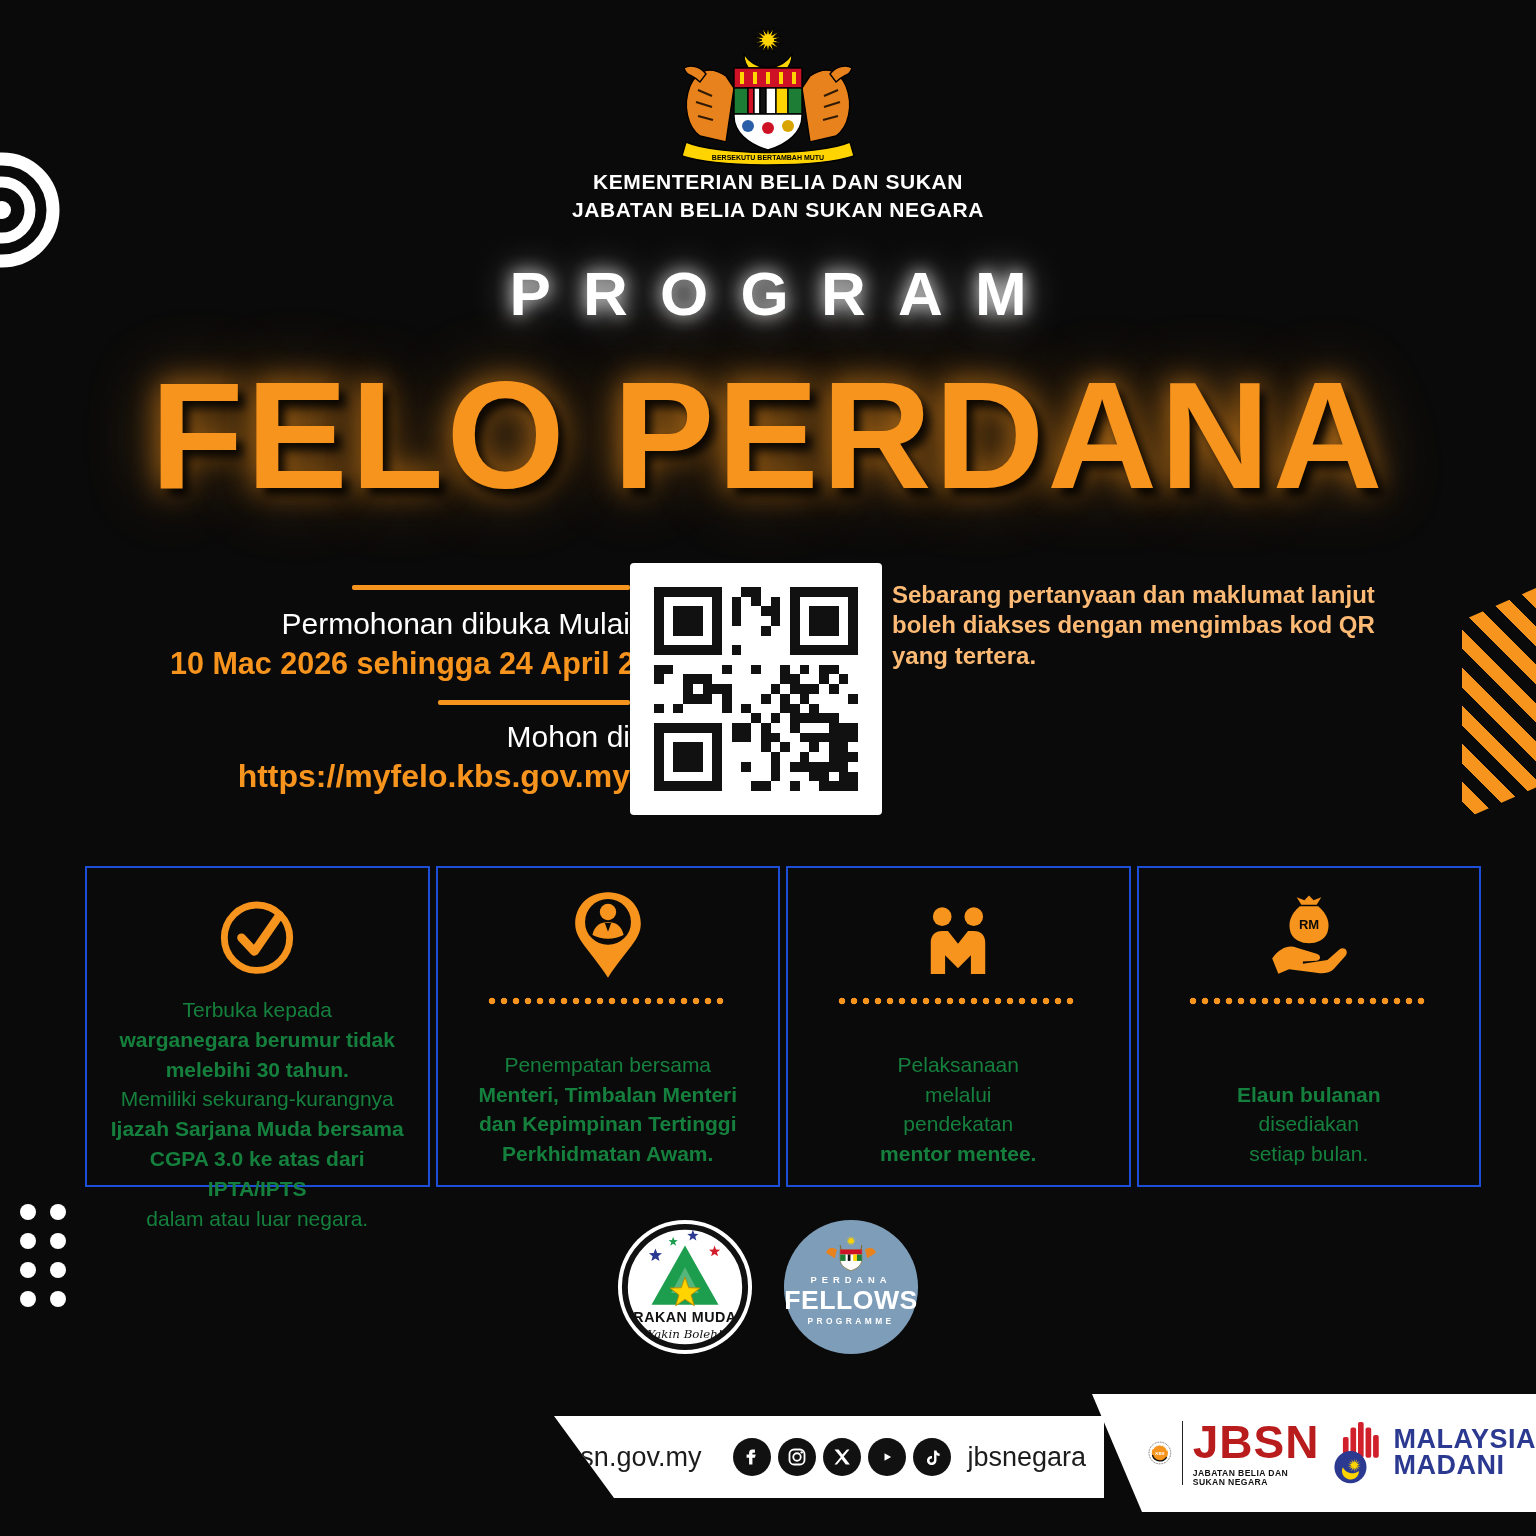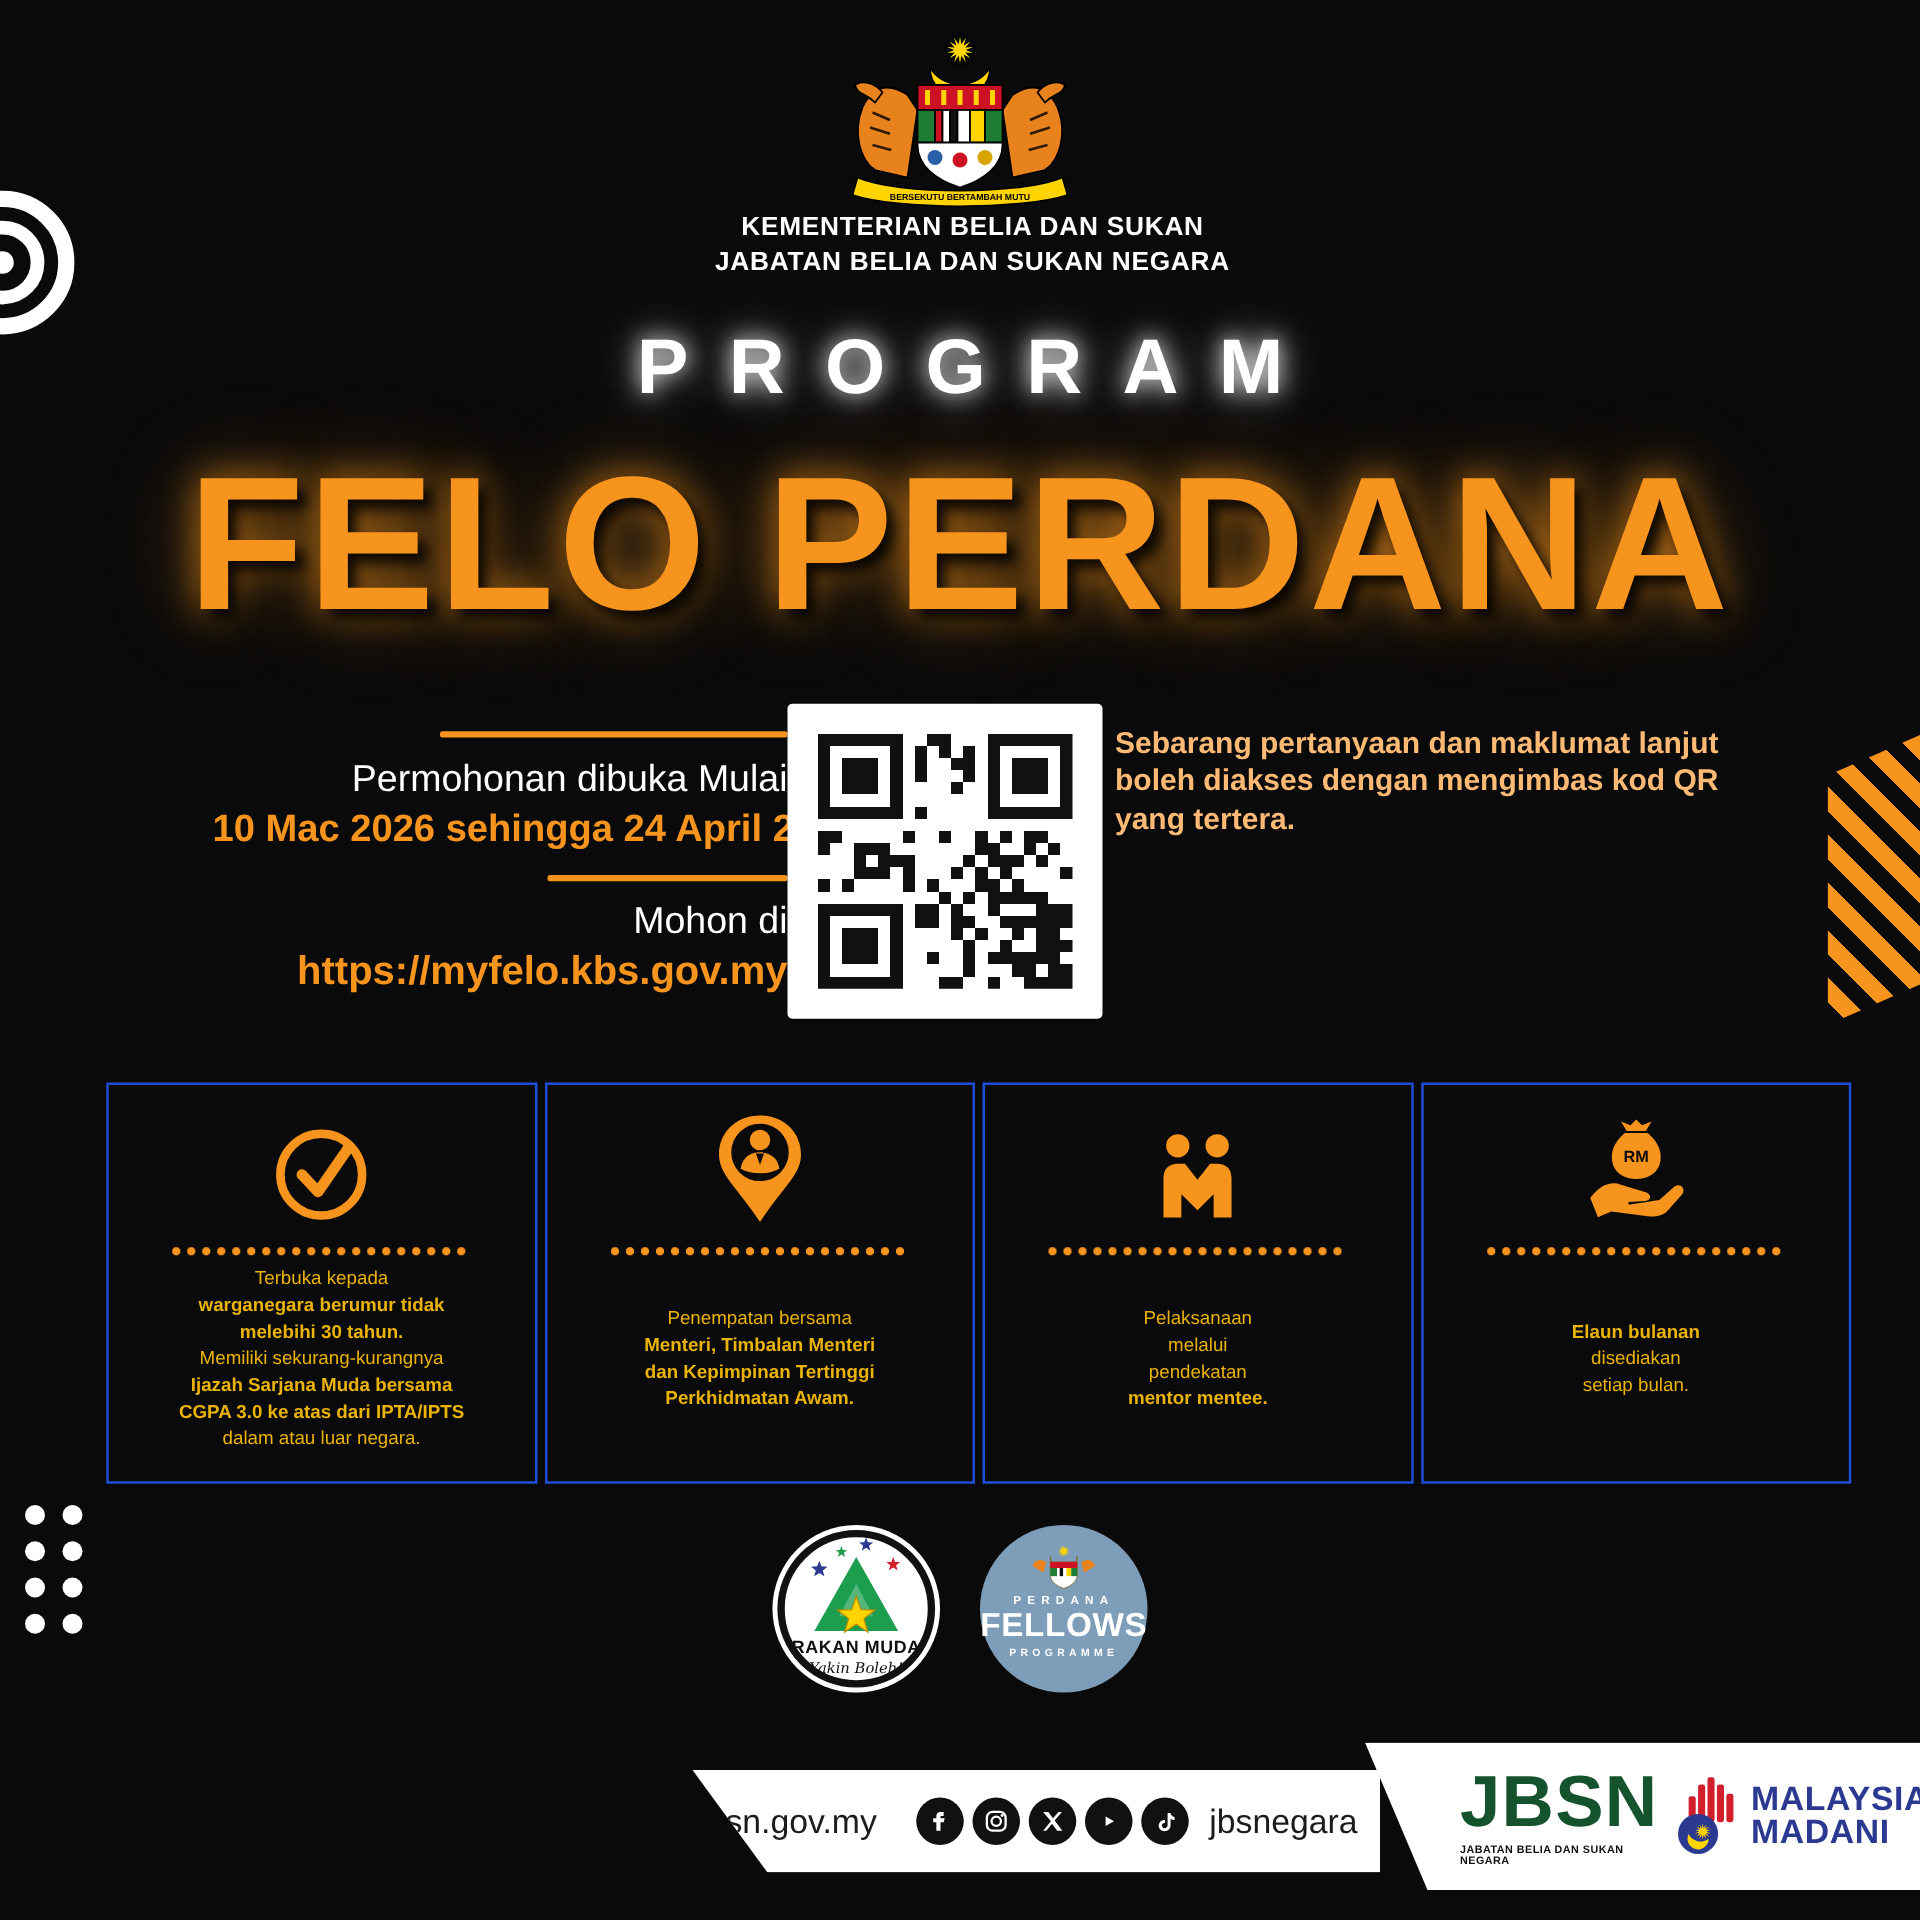--- a/index.html
+++ b/index.html
@@ -41,22 +41,22 @@
            clip-path:polygon(0 14%,100% 0,100% 86%,0 100%);}
 
   
   .features{top:866px;left:85px;width:1396px;height:321px;display:flex;gap:6px;}
   .feature-box{flex:1;border:2px solid #1d4ed8;background:#0a0a0a;display:flex;flex-direction:column;
                align-items:center;padding:25px 14px 16px;}
   .feature-icon{height:88px;display:flex;align-items:flex-end;justify-content:center;}
   .dotted{width:240px;height:8px;margin:16px 0 0;
           background:radial-gradient(circle at 4px 4px,#f7941d 3px,transparent 3.6px);
           background-size:12px 8px;background-repeat:repeat-x;}
-  .feature-text{flex:1;display:flex;flex-direction:column;justify-content:center;text-align:center;
-                font-size:15px;line-height:1.42;color:#eab308;}
+  .feature-text{flex:1;display:flex;flex-direction:column;justify-content:flex-end;text-align:center;
+                font-size:21px;line-height:1.42;color:#15803d;}
   .feature-text .b{font-weight:bold;}
 
   
   .mid-logos{top:1218px;left:0;right:0;display:flex;justify-content:center;gap:28px;}
 
   
   .ring-deco{left:-58px;top:150px;}
   .dots-deco{left:16px;top:1200px;}
 
   
@@ -66,21 +66,21 @@
                display:flex;align-items:center;justify-content:flex-end;gap:16px;padding-right:18px;box-sizing:border-box;}
   .banner-right{top:1394px;left:1086px;width:450px;height:118px;
                clip-path:polygon(6px 0,100% 0,100% 100%,56px 100%);
                display:flex;align-items:center;gap:10px;padding-left:62px;box-sizing:border-box;}
   .site-text,.handle-text{color:#1c1c1c;font-size:27px;}
   .v-divider{width:4px;height:44px;background:#111;}
   .socials{display:flex;gap:7px;align-items:center;}
   .soc{width:38px;height:38px;border-radius:50%;background:#111;display:flex;align-items:center;justify-content:center;}
   .jbsn-bar{width:3px;height:64px;background:#222;}
   .jbsn-txt{display:flex;flex-direction:column;line-height:1;}
-  .jbsn-name{font-size:58px;font-weight:800;color:#14532d;letter-spacing:1px;}
+  .jbsn-name{font-size:46px;font-weight:800;color:#b91c1c;letter-spacing:1px;}
   .jbsn-sub{font-size:8.6px;font-weight:bold;color:#111;letter-spacing:.4px;margin-top:4px;}
   .madani-wrap{display:flex;align-items:center;gap:6px;}
   .madani-txt{display:flex;flex-direction:column;line-height:.95;}
   .madani-l1,.madani-l2{font-size:27px;font-weight:800;color:#2b3990;letter-spacing:.5px;}
 
   text{font-family:"Liberation Sans",sans-serif;}
   .script{font-family:"DejaVu Serif",serif;font-style:italic;}
 </style>
 </head>
 <body>

